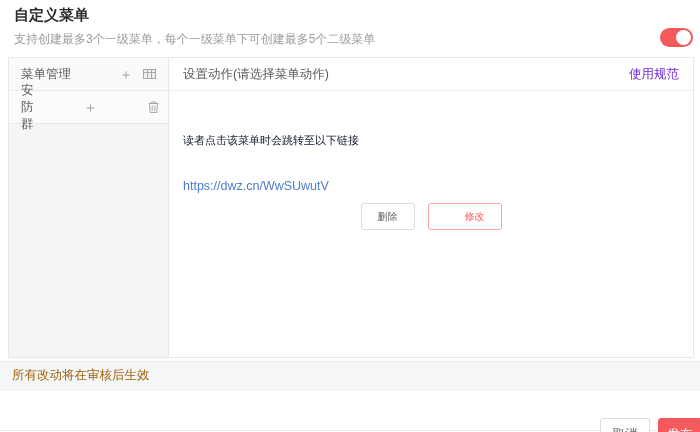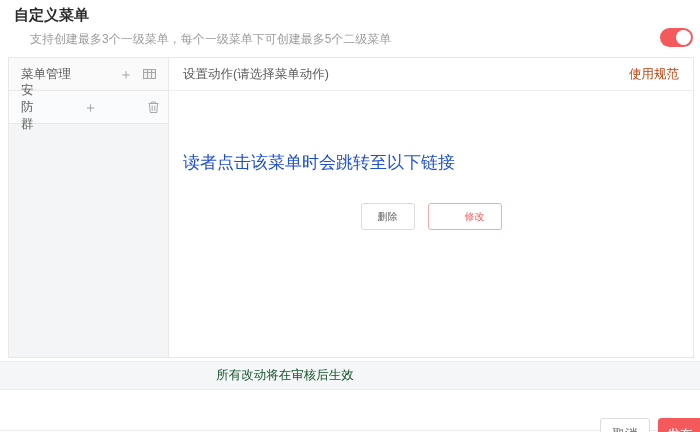--- a/index.html
+++ b/index.html
@@ -1,20 +1,20 @@
 <!DOCTYPE html>
 <html><head>
 <meta charset="utf-8">
 <style>
   * { margin:0; padding:0; box-sizing:border-box; }
   html,body { width:700px; height:432px; overflow:hidden; background:#fff;
     font-family:"Liberation Sans","DejaVu Sans",sans-serif; position:relative; }
 
   .page-title { position:absolute; left:14px; top:6px; font-size:15px; font-weight:bold; color:#2b2b2b;font-family:Liberation Mono, monospace; }
-  .page-subtitle { position:absolute; left:14px; top:31px; font-size:12px; color:#9c9c9c;margin-left:16px; }
+  .page-subtitle { position:absolute; left:14px; top:31px; font-size:12px; color:#9c9c9c; }
 
   .toggle { position:absolute; left:660px; top:28px; width:33px; height:19px;
     background:#f4595c; border-radius:10px; cursor:pointer; }
   .toggle .knob { position:absolute; right:2px; top:2px; width:15px; height:15px;
     background:#fff; border-radius:50%; }
 
   .panel { position:absolute; left:8px; top:57px; width:686px; height:301px;
     border:1px solid #e8e8e8; background:#fff; }
 
   .left-col { position:absolute; left:0; top:0; width:160px; height:100%;
@@ -24,35 +24,35 @@
   .lrow.head { background:#fafafa; }
   .lrow.item { background:#fafbfc; cursor:pointer;gap:40px; }
   .lrow .lbl { flex:1; }
   .mini-btn { color:#a3a3a3; font-size:14px; line-height:1; margin-left:10px; cursor:pointer;
     display:inline-flex; align-items:center; }
   .mini-btn svg { display:block; }
 
   .right-col { position:absolute; left:160px; right:0; top:0; bottom:0; background:#fff; }
   .r-head { height:33px; display:flex; align-items:center; padding:0 14px;
     border-bottom:1px solid #ededed; font-size:12.5px; color:#5a5a5a; }
-  .usage-link { margin-left:auto; color:#c2410c; cursor:pointer; font-size:12.5px; }
+  .usage-link { margin-left:auto; color:#6d28d9; cursor:pointer; font-size:12.5px; }
 
-  .desc { position:absolute; left:14px; top:60px; font-size:17px; color:#1d4ed8; }
+  .desc { position:absolute; left:14px; top:42px; font-size:11px; color:#0f172a; }
   .url { position:absolute; left:14px; top:88px; font-size:12.5px; color:#4d7bd0; cursor:pointer; }
 
   .btn-row { position:absolute; left:0; right:0; top:112px; display:flex; justify-content:center; gap:13px; }
   .btn { height:27px; min-width:54px; padding:0 16px; font-size:10px; border-radius:3px;
     background:#fff; cursor:pointer; font-family:inherit; }
   .btn.plain { border:1px solid #dcdcdc; color:#666; }
   .btn.danger-outline { border:1px solid #f5a7a7; color:#f2605f;padding-left:36px; }
 
   .notice-bar { position:absolute; left:0; top:361px; width:700px; height:29px;
     background:#f5f6f7; border-top:1px solid #ececec; border-bottom:1px solid #ececec; }
-  .notice-text { position:absolute; left:2px; top:0; width:566px; height:27px; line-height:27px;
-    text-align:center; font-size:12.5px; color:#14532d; }
+  .notice-text { position:absolute; left:12px; top:0; width:566px; height:27px; line-height:27px;
+    font-size:12.5px; color:#a16207; }
 
   .bottom-line { position:absolute; left:0; top:430px; width:700px; height:0; border-top:1px solid #eaeaea; }
 
   .foot-btn { position:absolute; top:418px; height:32px; font-size:12.5px; border-radius:3px;
     cursor:pointer; z-index:2; font-family:inherit; line-height:28px; text-align:center; }
   .cancel { left:600px; width:50px; background:#fff; border:1px solid #dcdcdc; color:#666; }
   .publish { left:658px; width:44px; background:#f4595c; border:1px solid #f4595c; color:#fff; }
 </style>
 </head>
 <body>
@@ -97,20 +97,21 @@
   </div>
 
   <div class="right-col">
     <div class="r-head">
       <span>设置动作(请选择菜单动作)</span>
       <span class="usage-link">使用规范</span>
     </div>
 
     <div style="position:relative; height:calc(100% - 33px);">
       <div class="desc">读者点击该菜单时会跳转至以下链接</div>
+      <div class="url">https://dwz.cn/WwSUwutV</div>
       <div class="btn-row">
         <button class="btn plain">删除</button>
         <button class="btn danger-outline">修改</button>
       </div>
     </div>
   </div>
 
 </div>
 
 <div class="notice-bar">

